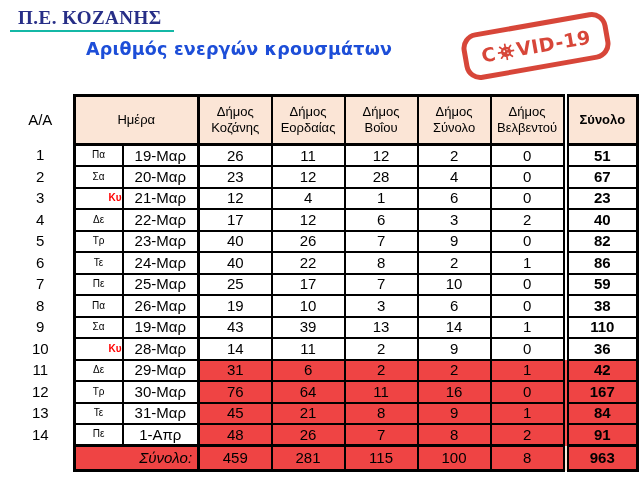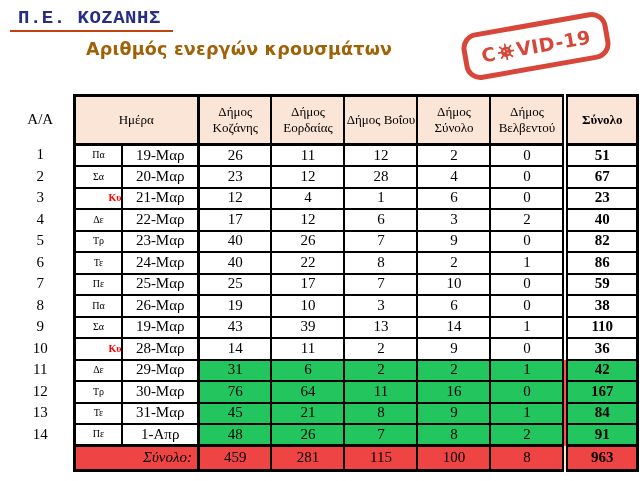--- a/index.html
+++ b/index.html
@@ -2,52 +2,52 @@
 <html><head>
 <meta charset="utf-8">
 <style>
   html,body{margin:0;padding:0;}
   body{
     width:640px;height:481px;position:relative;background:#ffffff;
     font-family:"DejaVu Sans",sans-serif;overflow:hidden;
   }
   .title{
     position:absolute;left:10px;top:7px;
-    font-family:Liberation Mono, monospace;font-weight:700;font-size:19px;
+    font-family:Liberation Serif, serif;font-weight:700;font-size:19px;
     letter-spacing:.5px;color:#272e87;
-    border-bottom:2px solid #c2410c;padding:0 12px 1px 8px;
+    border-bottom:2px solid #14b8a6;padding:0 12px 1px 8px;
   }
   .subtitle{
     position:absolute;left:86px;top:39px;
-    font-weight:700;font-size:17.5px;color:#a16207;letter-spacing:.2px;
+    font-weight:700;font-size:17.5px;color:#1d4ed8;letter-spacing:.2px;
   }
   .stamp{
     position:absolute;left:462px;top:22px;width:138px;height:38px;
     border:5px solid #d5392b;border-radius:16px;
     transform:rotate(-10deg);opacity:.93;
     display:flex;align-items:center;justify-content:center;gap:1px;
     color:#d5392b;font-weight:700;font-size:19px;letter-spacing:.5px;
   }
   .stamp svg{margin:0 1px;}
   table{
     position:absolute;left:8px;top:94px;
     border-collapse:collapse;table-layout:fixed;
-    font-family:Liberation Serif, serif;color:#000;
+    font-family:Liberation Sans, sans-serif;color:#000;
   }
   td,th{padding:0;text-align:center;vertical-align:middle;font-weight:400;line-height:1.05;}
   thead tr{height:49px;}
   tbody tr{height:21.5px;}
   tr.totals{height:25px;}
   .b{border:2px solid #000;font-size:15px;}
   .nob{border:none;font-size:15px;background:#fff;}
   .sp{border:none;background:#fff;}
   .day{font-size:10px;border-left-width:3px;margin-top:20px;}
   .date{border-right-width:3px;}
   .tot{font-weight:700;border-right-width:3px;}
-  .red{background:#22c55e;}
+  .red{background:#ef4444;}
   .sunday{color:#ff0000;font-weight:700;padding-left:33px;}
   thead th.b{background:#fbe5d6;border-top-width:3px;border-bottom-width:3px;font-size:13px;line-height:1.2;}
   th.hmera{border-left-width:3px;border-right-width:3px;font-size:13.5px;}
   th.small{font-size:11.5px;}
   th.totalhdr{font-weight:700;font-size:15px;border-right-width:3px;}
   tr.totals td.b{background:#ef4444;border-top-width:3px;border-bottom-width:3px;}
   tr.totals td.label{font-style:italic;text-align:right;padding-right:5px;border-left-width:3px;border-right-width:3px;font-size:15px;}
 </style>
 </head>
 <body>

